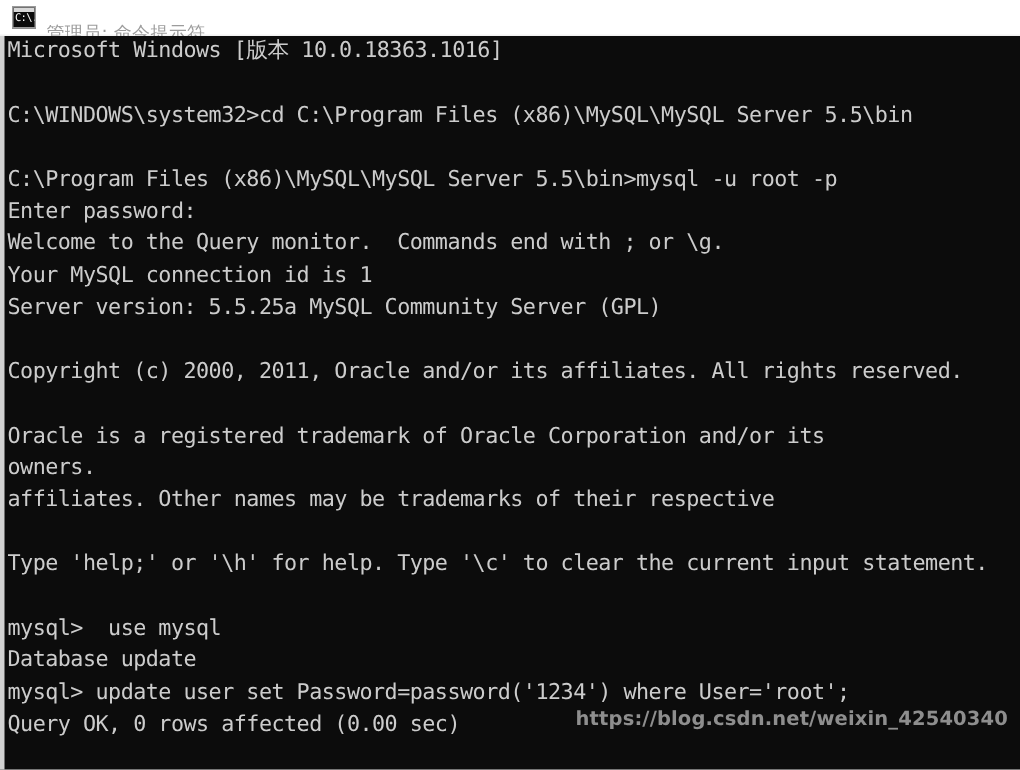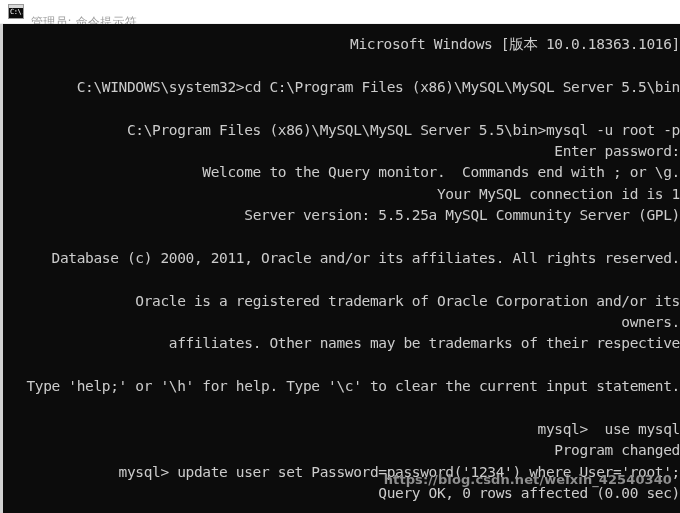--- a/index.html
+++ b/index.html
@@ -84,22 +84,21 @@
     box-sizing: border-box;
     border-left: 3px solid #d2d2d2;
     overflow: hidden;
   }
   #console-inner {
     position: absolute;
     left: 0;
     top: 0;
     right: 0;
     bottom: 0;
-    padding: 10px 0 0 2px;
-    text-align: right;
+    padding: 0 0 0 2px;
   }
   .line {
     font-family: "DejaVu Sans Mono", monospace;
     font-size: 14.5px;
     line-height: 21.4px;
     height: 21.4px;
     color: #cccccc;
     white-space: pre;
     letter-spacing: -0.35px;
   }
@@ -138,30 +137,30 @@
         <div class="line">Microsoft Windows [版本 10.0.18363.1016]</div>
         <div class="line blank"> </div>
         <div class="line">C:\WINDOWS\system32&gt;cd C:\Program Files (x86)\MySQL\MySQL Server 5.5\bin</div>
         <div class="line blank"> </div>
         <div class="line">C:\Program Files (x86)\MySQL\MySQL Server 5.5\bin&gt;mysql -u root -p</div>
         <div class="line">Enter password:</div>
         <div class="line">Welcome to the Query monitor.  Commands end with ; or \g.</div>
         <div class="line">Your MySQL connection id is 1</div>
         <div class="line">Server version: 5.5.25a MySQL Community Server (GPL)</div>
         <div class="line blank"> </div>
-        <div class="line">Database (c) 2000, 2011, Oracle and/or its affiliates. All rights reserved.</div>
+        <div class="line">Copyright (c) 2000, 2011, Oracle and/or its affiliates. All rights reserved.</div>
         <div class="line blank"> </div>
         <div class="line">Oracle is a registered trademark of Oracle Corporation and/or its</div>
         <div class="line">owners.</div>
         <div class="line">affiliates. Other names may be trademarks of their respective</div>
         <div class="line blank"> </div>
         <div class="line">Type 'help;' or '\h' for help. Type '\c' to clear the current input statement.</div>
         <div class="line blank"> </div>
         <div class="line">mysql&gt;  use mysql</div>
-        <div class="line">Program changed</div>
+        <div class="line">Database update</div>
         <div class="line">mysql&gt; update user set Password=password('1234') where User='root';</div>
         <div class="line">Query OK, 0 rows affected (0.00 sec)</div>
       </div>
   </div>
 
   <div id="watermark">https://blog.csdn.net/weixin_42540340</div>
 
 </div>
 
 </body></html>

